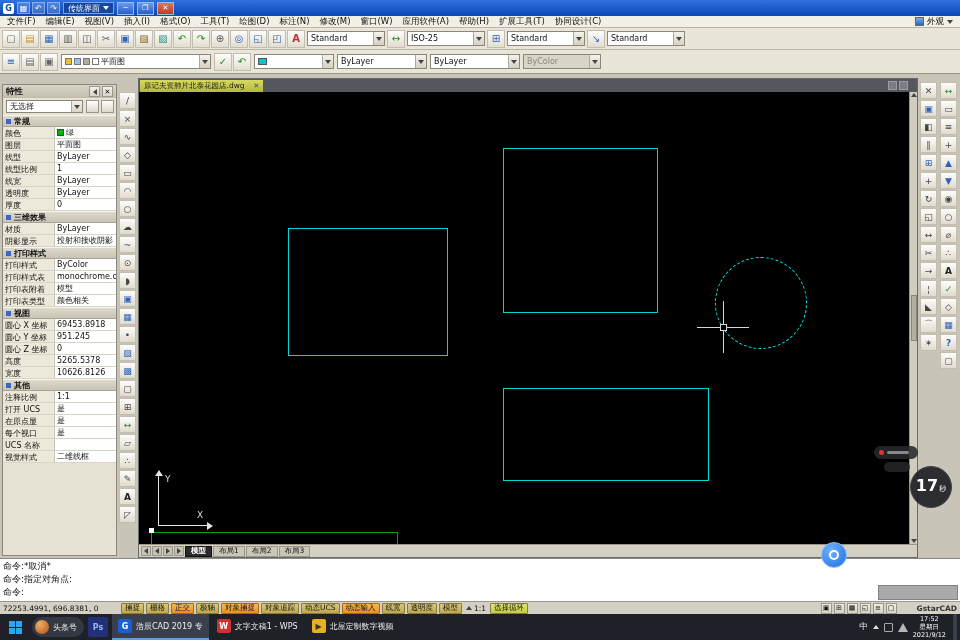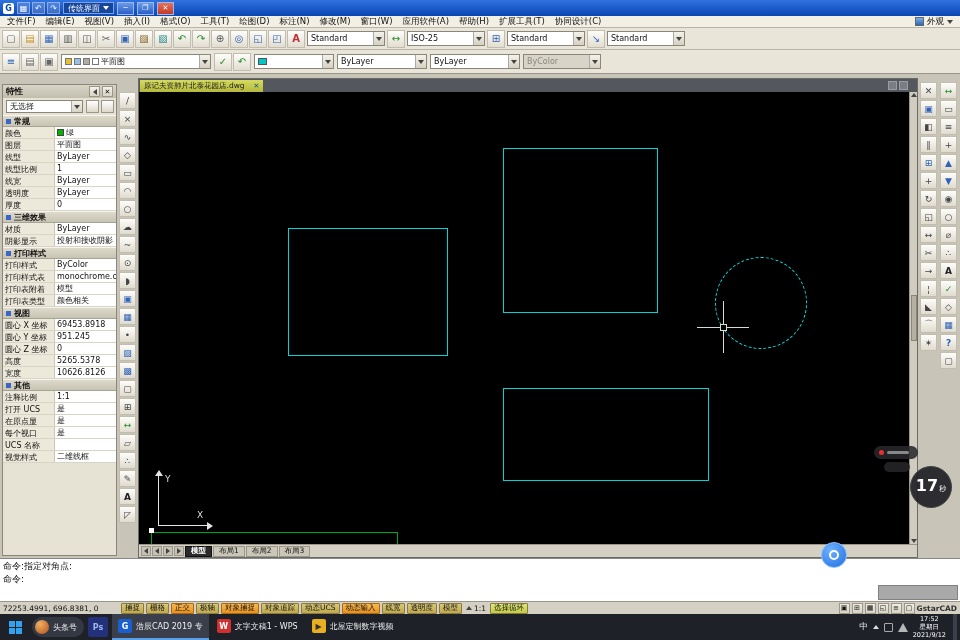--- a/index.html
+++ b/index.html
@@ -112,21 +112,21 @@
   
   .statusbar{position:absolute;left:0;top:601px;width:960px;height:13px;background:#d4d0c4;border-top:1px solid #9a968a;display:flex;align-items:center;font-size:7.5px;padding:0 3px;gap:2px;z-index:8}
   .coords{width:116px;white-space:nowrap;overflow:hidden;flex:none}
   .chips{display:flex;gap:2px;align-items:center}
   .chip{height:11px;padding:4px 3px;display:flex;align-items:center;background:linear-gradient(#d8c878,#bfa84e);border:1px solid #8a7a40;border-radius:1px;white-space:nowrap}
   .chip.active{background:linear-gradient(#f8b850,#e89020);border-color:#a86a10}
   .chip.cycle{background:linear-gradient(#e0e878,#c2cc44)}
   .scale-chip{display:flex;align-items:center;gap:2px;padding:0 2px}
   .sb-right{margin-left:auto;display:flex;align-items:center;gap:2px}
   .sb-ico{width:11px;height:11px;border:1px solid #9a968a;background:linear-gradient(#f0ede2,#d6d2c4);font-size:7px;display:flex;align-items:center;justify-content:center}
-  .brand{font-weight:bold;font-size:7.5px;color:#333;margin-left:0}
+  .brand{font-weight:bold;font-size:7.5px;color:#333;margin-left:18px}
 
   
   .taskbar{position:absolute;left:0;top:614px;width:960px;height:26px;background:#1e2128;display:flex;align-items:center;color:#eee;padding:0 2px;gap:4px;z-index:30}
   .start{width:26px;height:26px;display:flex;align-items:center;justify-content:center}
   .winlogo{width:13px;height:13px;display:grid;grid-template-columns:6px 6px;grid-template-rows:6px 6px;gap:1px}
   .winlogo i{background:#30a2f0;display:block}
   .account{height:20px;background:#343843;border-radius:10px;display:flex;align-items:center;padding:0 7px 0 3px;gap:4px;font-size:8px}
   .avatar{width:14px;height:14px;border-radius:50%;background:radial-gradient(circle at 35% 30%,#f0b060,#b05020)}
   .pinned{width:20px;height:20px;background:#24307a;border-radius:2px;display:flex;align-items:center;justify-content:center;font-size:8px;color:#9ab8f0;font-weight:bold}
   .tapps{display:flex;gap:2px;align-items:center;height:26px}
@@ -800,20 +800,21 @@
         <span style="color: rgb(47, 98, 184); font-weight: bold;">?</span>
       </div>
       <div class="vbtn">
         <span style="color: rgb(68, 68, 68);">▢</span>
       </div>
     </div>
 
   <div class="command">
     <div>
 
+    <div class="cmdline">命令:*取消*</div>
         <div class="cmdline">命令:指定对角点:</div>
         <div class="cmdline">命令:</div>
       </div>
     <div class="cmd-float"></div>
   </div>
 
   <div class="statusbar">
     <span class="coords">72253.4991, 696.8381, 0</span>
     <div class="chips">
 

